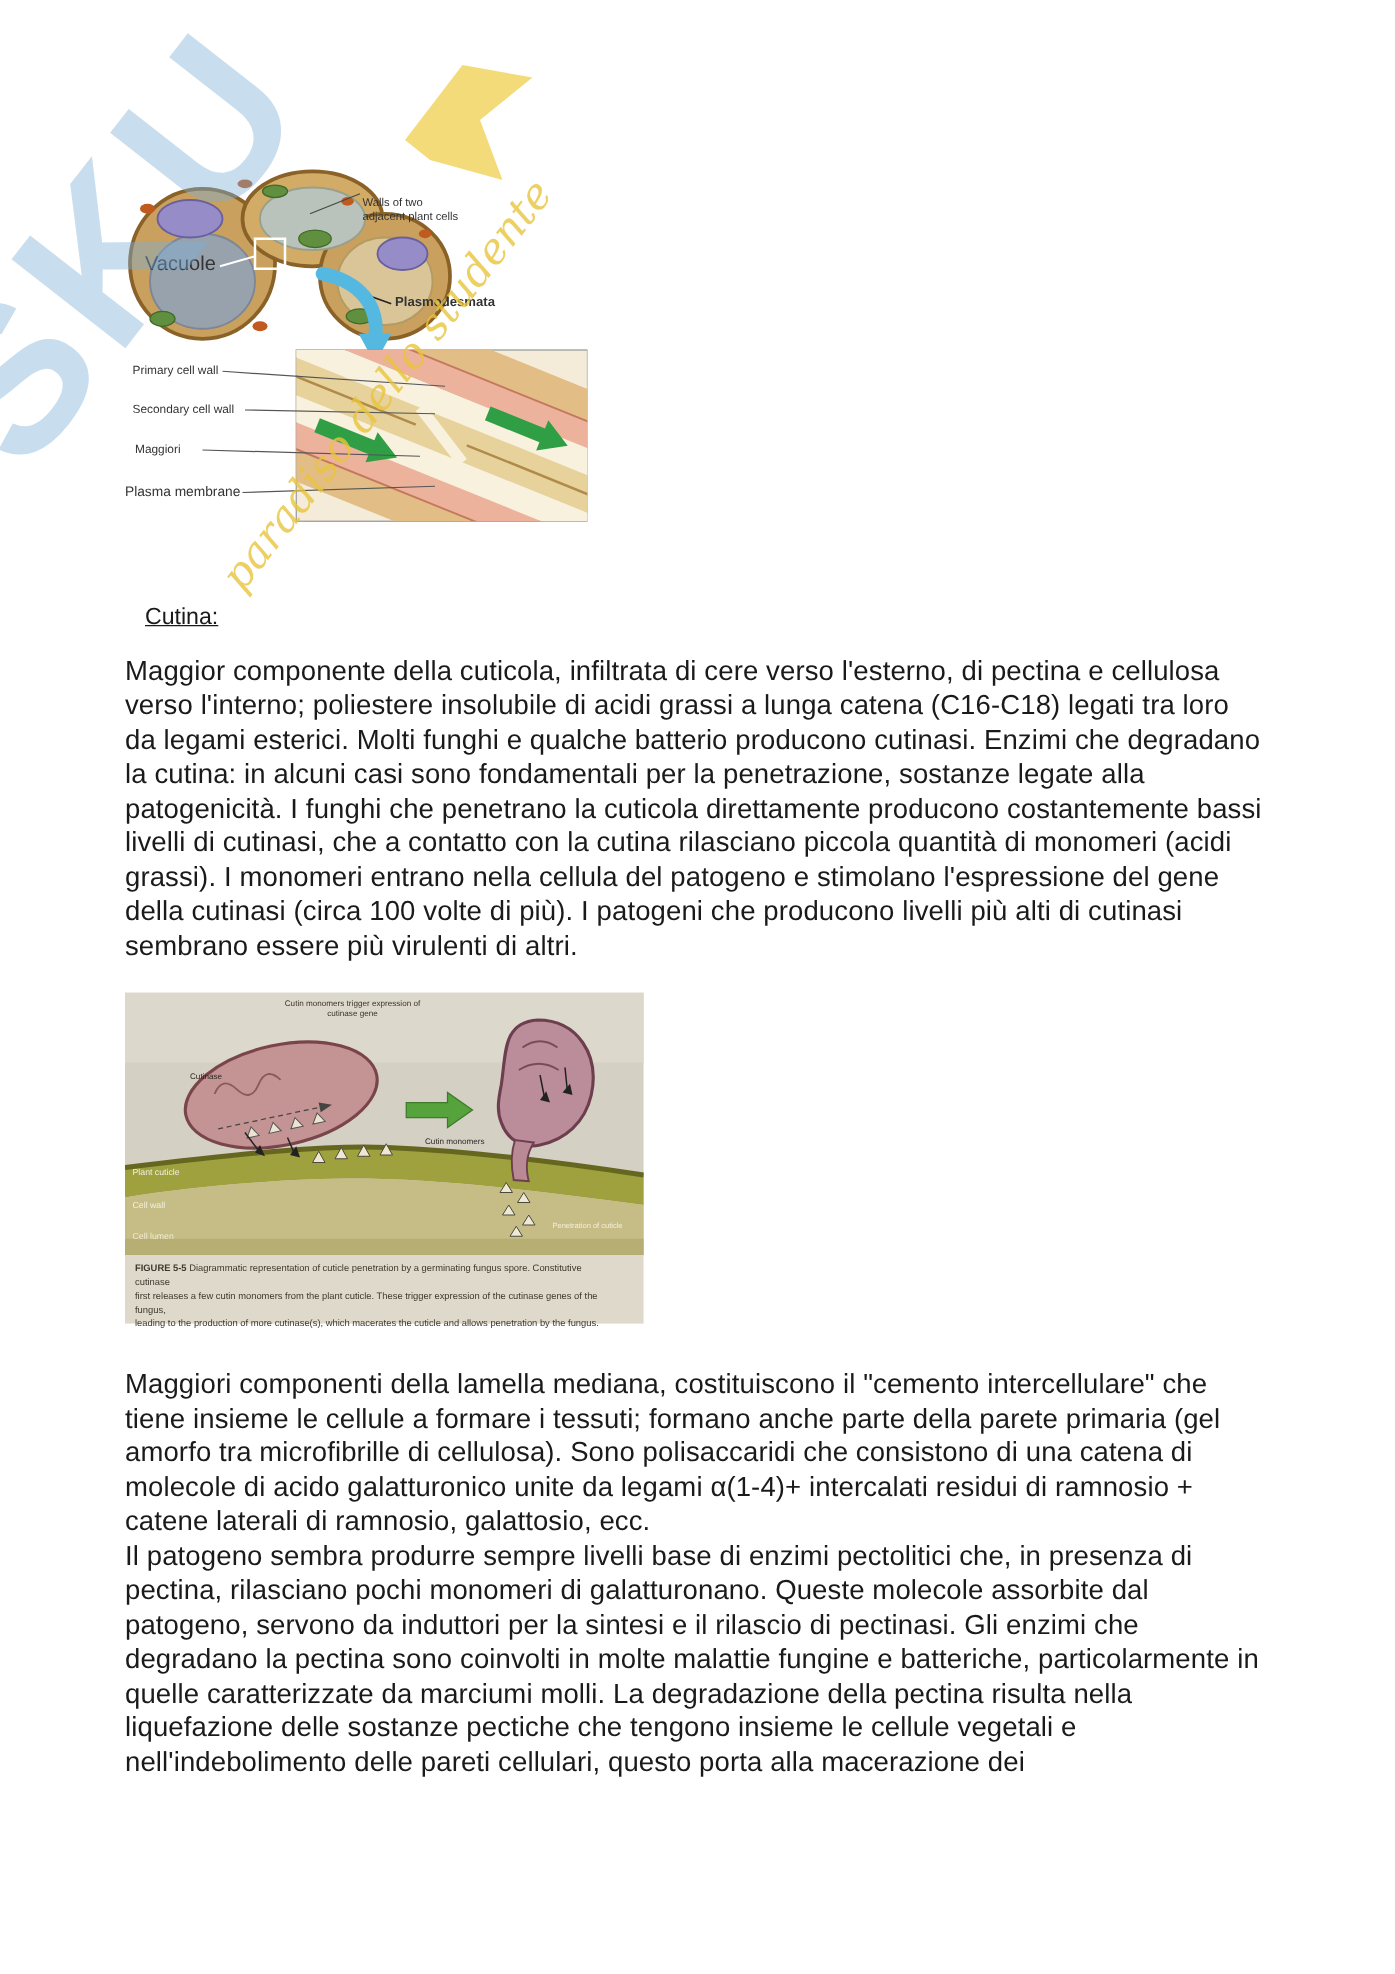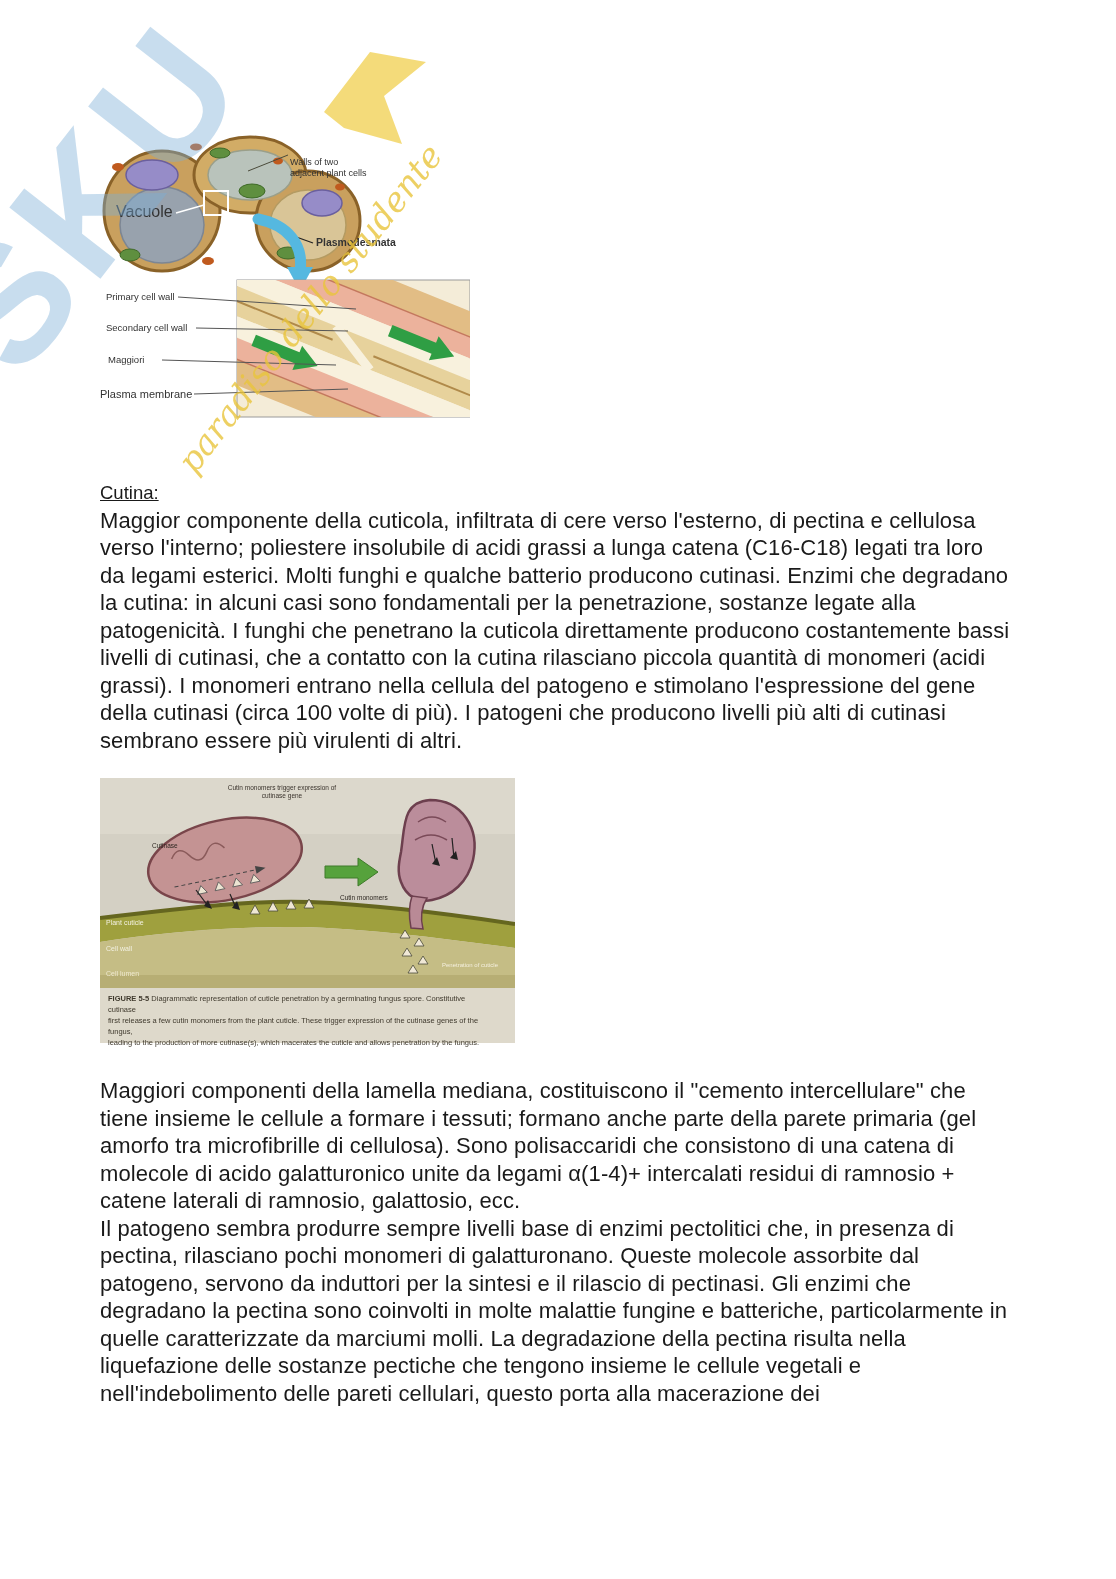--- a/index.html
+++ b/index.html
@@ -12,21 +12,21 @@
   .watermark { position:absolute; left:0; top:0; width:560px; height:520px; z-index:2; pointer-events:none; }
   .wm-letters { position:absolute; left:40px; top:230px; font-size:168px; line-height:1; font-weight:700;
                 color:rgba(125,175,215,0.42); letter-spacing:8px;
                 transform:rotate(-52deg); transform-origin:0 100%; white-space:nowrap; }
   .wm-script  { position:absolute; left:185px; top:448px; font-size:34px; font-style:italic;
                 font-family:"DejaVu Serif","Liberation Serif",serif;
                 color:rgba(233,196,60,0.80); transform:rotate(-52deg); transform-origin:0 50%; white-space:nowrap; }
   .wm-shape   { position:absolute; left:322px; top:50px; }
 
   
-  h2.sec-heading { font-size:18.5px; font-weight:400; text-decoration:underline; margin:0; line-height:27.5px; }
+  h2.sec-heading { font-size:18.5px; font-weight:400; text-decoration:underline; margin:16px; line-height:27.5px; }
   p.body-par { font-size:22px; line-height:27.5px; margin:0; letter-spacing:0.1px; }
 
   
   .fig1 { position:relative; width:370px; height:290px; margin-bottom:56px; }
   .fig1 .lbl { position:absolute; color:#333; }
   .f1-vacuole { left:16px; top:70px; font-size:16px; color:#f4f3ee; }
   .f1-walls { left:190px; top:24px; width:80px; font-size:9px; line-height:1.18; color:#3c4630; }
   .f1-plasmo { left:216px; top:103px; font-size:10.5px; font-weight:700; color:#101010; }
   .f1-primary { left:6px; top:158px; font-size:9.5px; }
   .f1-secondary { left:6px; top:189px; font-size:9.5px; }

